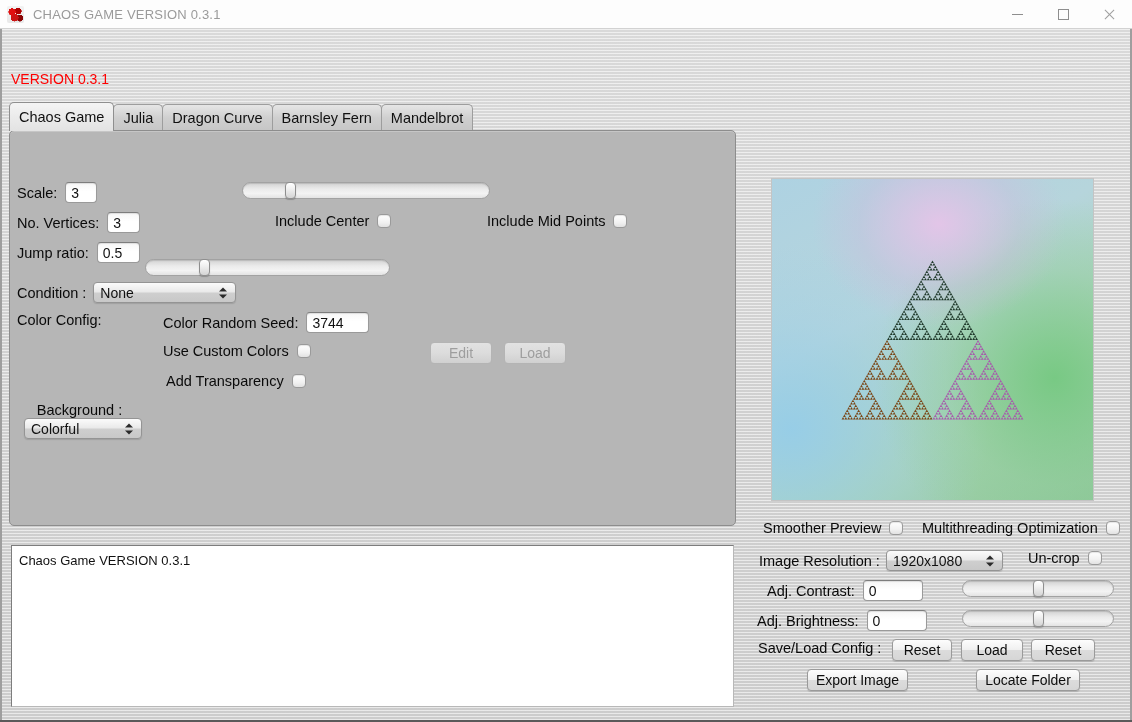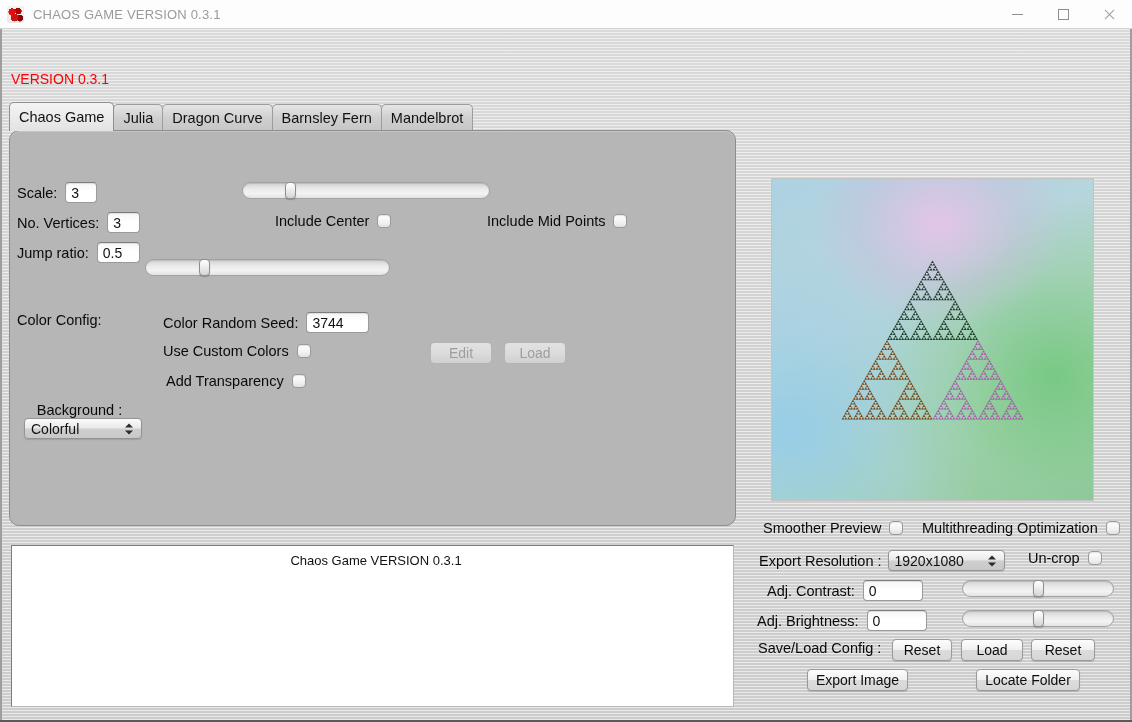--- a/index.html
+++ b/index.html
@@ -15,21 +15,20 @@
 
   
   #window {
     position: absolute;
     left: 0; top: 0;
     width: 1132px; height: 722px;
     background: #fca5a5;
     display: flex;
     flex-direction: column;
     border-bottom: 2px solid #5a5a5a;
-    text-align: center;
   }
 
   
   #titlebar {
     height: 29px;
     min-height: 29px;
     background: #fdfdfd;
     border-bottom: 1px solid #d2d2d2;
     display: flex;
     align-items: center;
@@ -134,21 +133,21 @@
     border-color: #8f8f8f;
   }
 
   
   #tabpanel {
     position: absolute;
     left: 7px; top: 101px;
     width: 727px; height: 396px;
     background: #b6b6b6;
     border: 1px solid #8d8d8d;
-    border-radius: 10px;
+    border-radius: 5px;
     box-shadow: inset 0 1px 0 #c6c6c6;
   }
 
   .row { position: absolute; display: flex; align-items: center; }
   .lbl {
     font-size: 14.5px;
     color: #0a0a0a;
     white-space: nowrap;
   }
 
@@ -349,20 +348,27 @@
       </div>
 
       <div class="row" style="left:7px; top:111px;">
         <span class="lbl">Jump ratio:</span>
         <div class="tfield" style="width:43px; margin-left:8px;">0.5</div>
       </div>
       <div class="slider" style="left:135px; top:111px; width:245px;">
         <div class="thumb" id="jump-thumb" style="left: 53px;"></div>
       </div>
 
+      <div class="row" style="left:7px; top:151px;">
+        <span class="lbl">Condition :</span>
+        <div class="combo" style="width:143px; margin-left:7px;">
+          <span>None</span>
+          <span class="caret"></span>
+        </div>
+      </div>
 
       <div class="row" style="left:7px; top:181px;">
         <span class="lbl">Color Config:</span>
       </div>
       <div class="row" style="left:153px; top:181px;">
         <span class="lbl">Color Random Seed:</span>
         <div class="tfield" style="width:63px; margin-left:8px;">3744</div>
       </div>
 
       <div class="row" style="left:153px; top:212px;">
@@ -1135,21 +1141,21 @@
       <div class="row" style="left:761px; top:491px;">
         <span class="lbl">Smoother Preview</span>
         <div class="cbox" style="margin-left:8px;"></div>
       </div>
       <div class="row" style="left:920px; top:491px;">
         <span class="lbl">Multithreading Optimization</span>
         <div class="cbox" style="margin-left:8px;"></div>
       </div>
 
       <div class="row" style="left:757px; top:521px;">
-        <span class="lbl">Export Resolution :</span>
+        <span class="lbl">Image Resolution :</span>
         <div class="combo" style="width:117px; margin-left:6px;">
           <span>1920x1080</span>
           <span class="caret"></span>
         </div>
       </div>
       <div class="row" style="left:1026px; top:521px;">
         <span class="lbl">Un-crop</span>
         <div class="cbox" style="margin-left:8px;"></div>
       </div>
 

